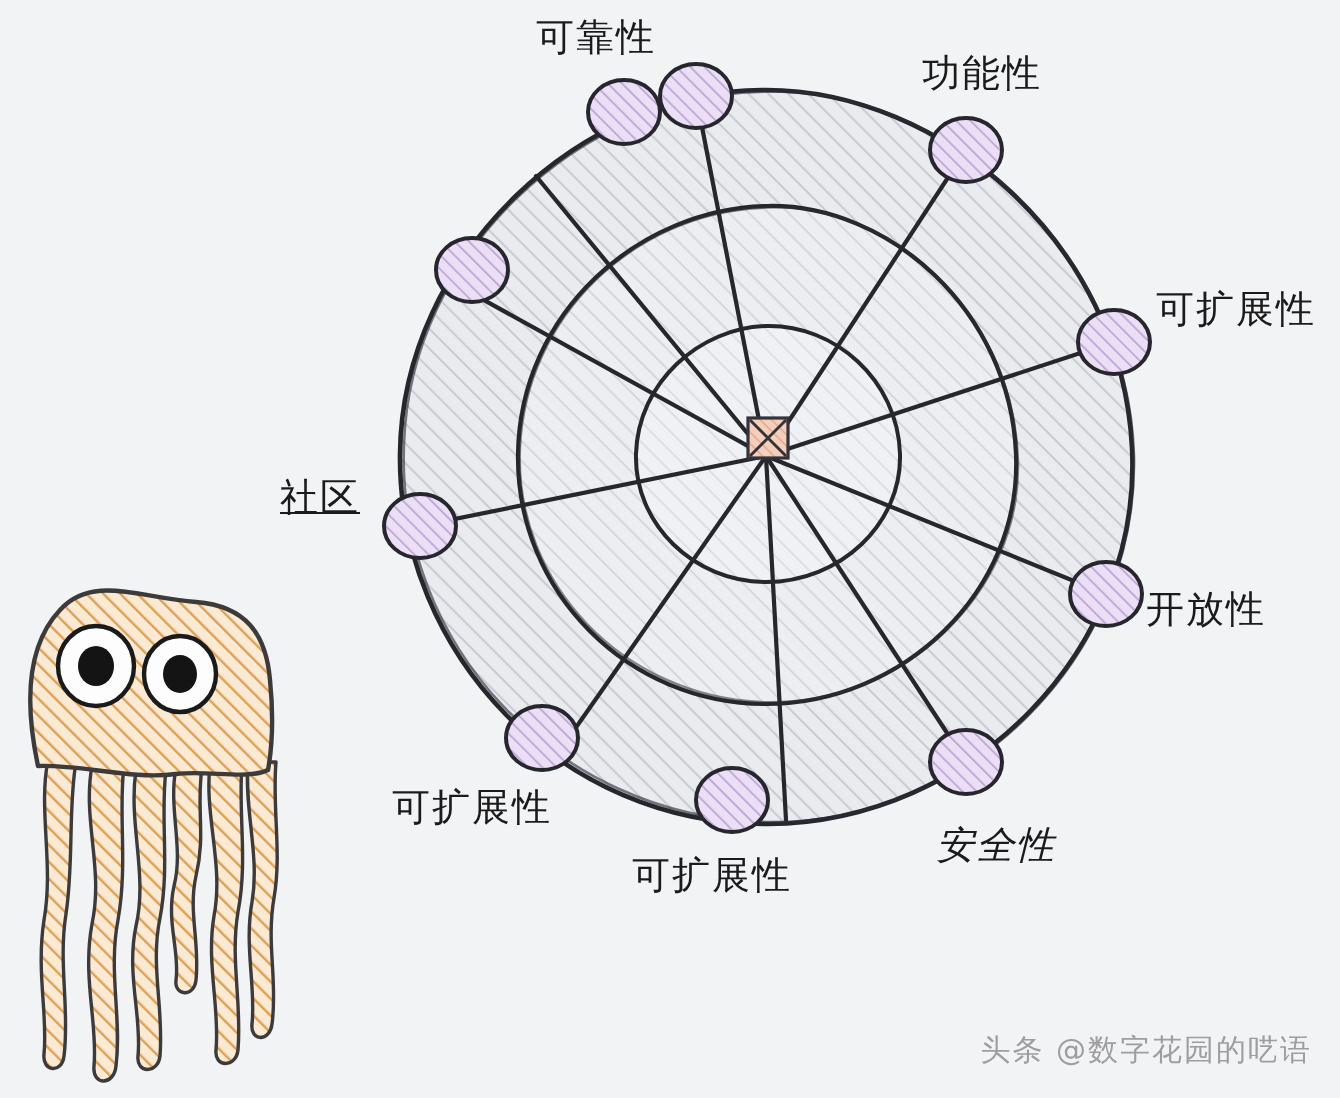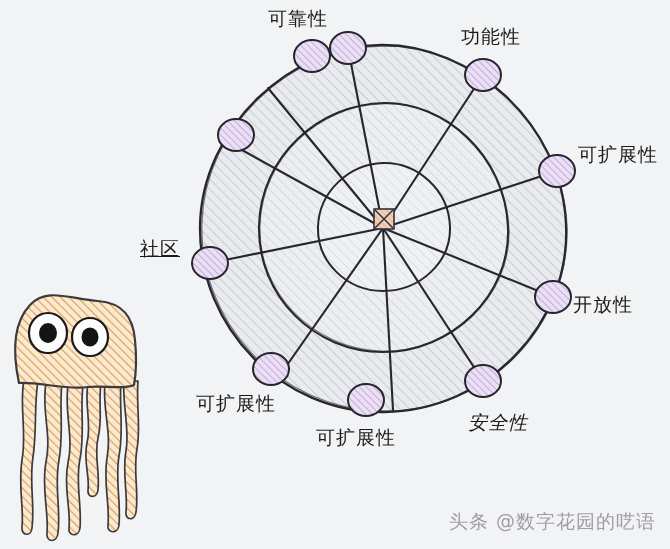--- a/index.html
+++ b/index.html
@@ -17,21 +17,21 @@
     color:#1b1b1b;
     font-weight:500;
     white-space:nowrap;
     letter-spacing:1px;
     font-family:"DejaVu Sans","Liberation Sans",sans-serif;
   }
   .label-ui{font-family:"DejaVu Sans","Liberation Sans",sans-serif;letter-spacing:2px;}
   #watermark{
     position:absolute;
     right:14px;bottom:14px;
-    font-size:19px;
+    font-size:15px;
     color:#9a9a9e;
     letter-spacing:1px;
     font-family:"DejaVu Sans","Liberation Sans",sans-serif;
     opacity:.95;
   }
 </style>
 </head>
 <body>
 
 <div id="stage">

